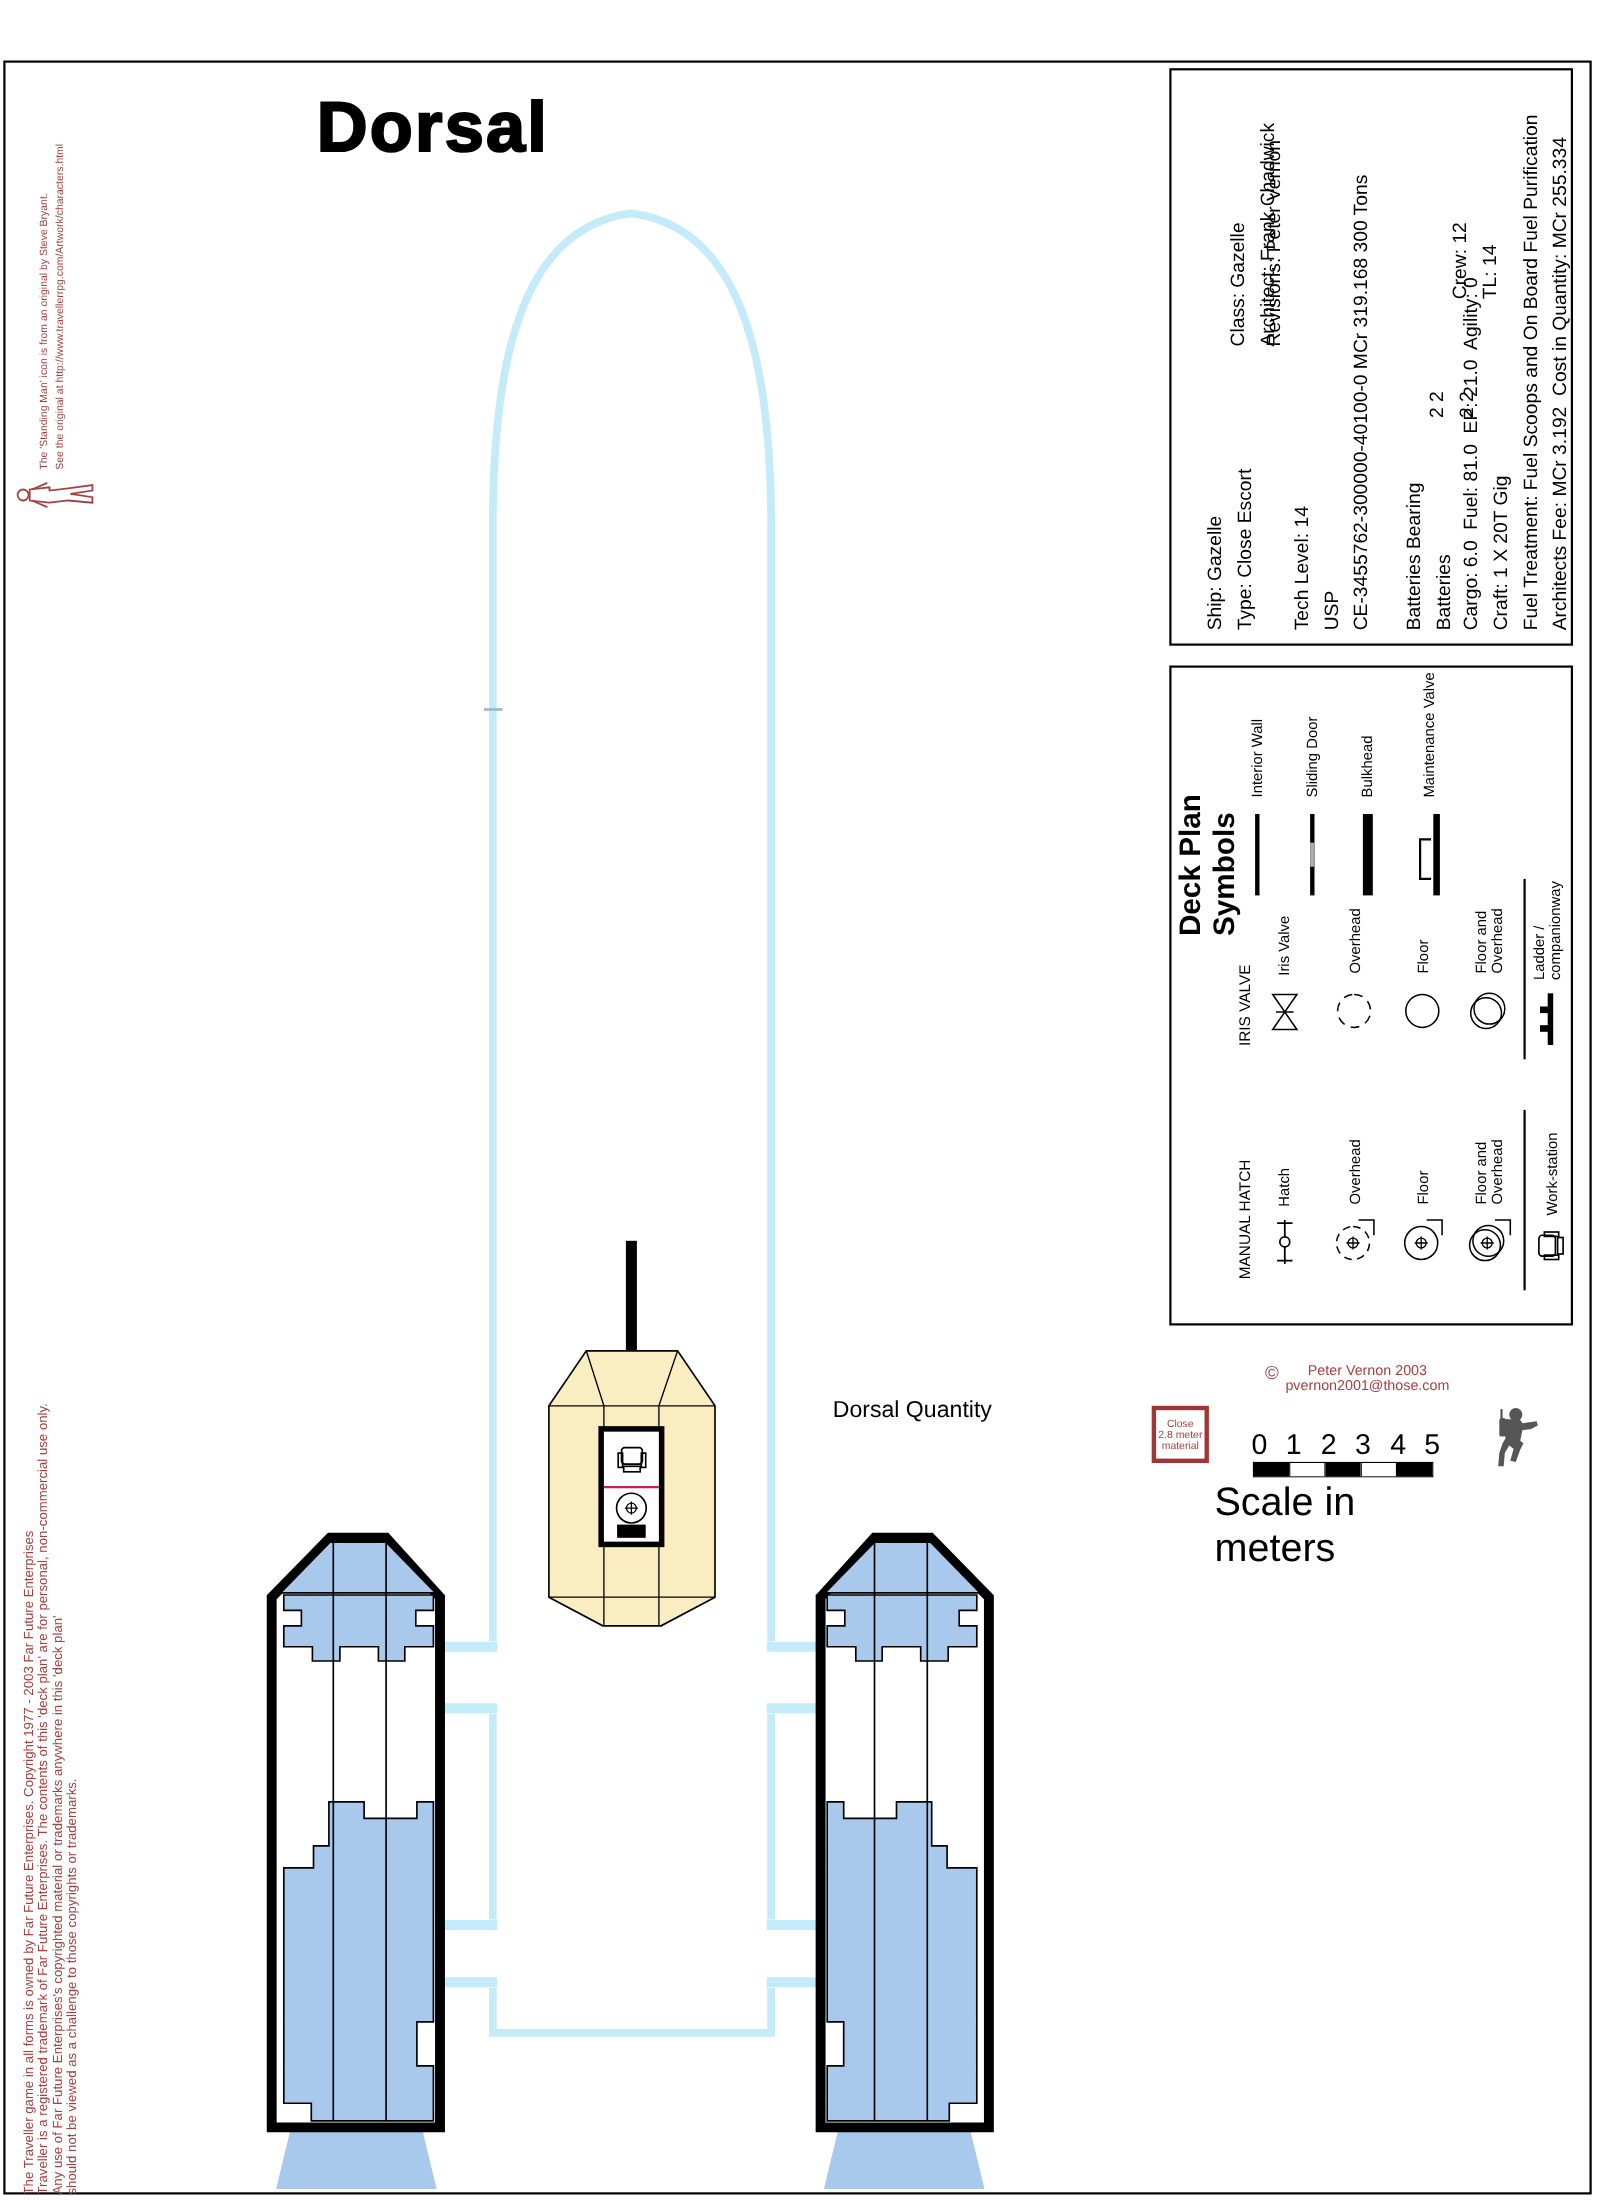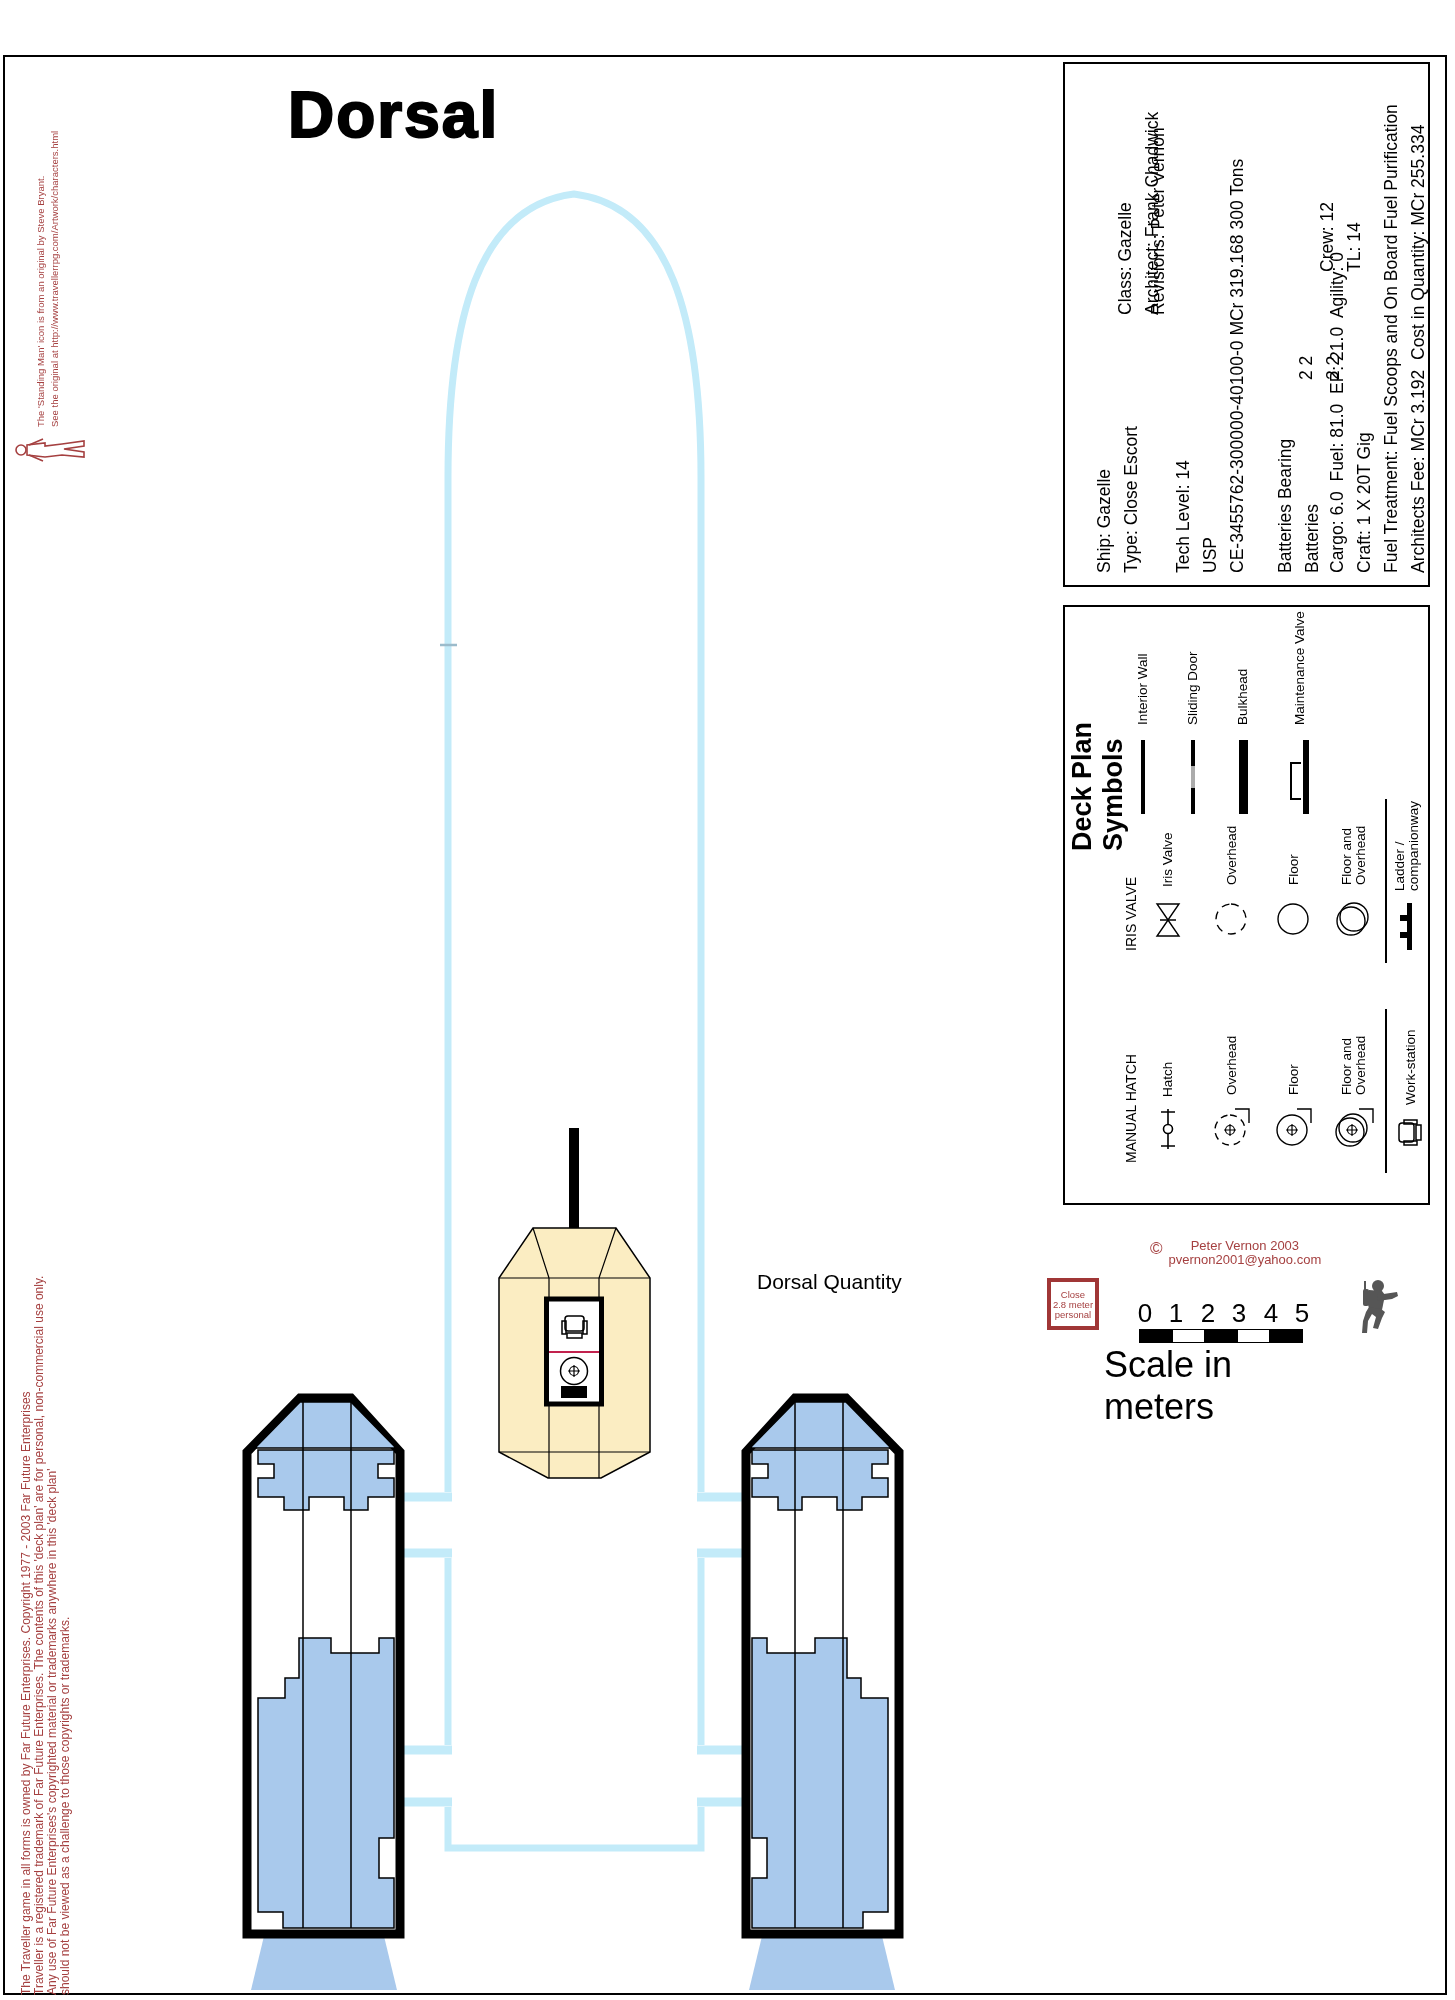--- a/index.html
+++ b/index.html
@@ -297,28 +297,28 @@
         <rect x="1" y="16" width="74" height="6" fill="#000"></rect>
         <path d="M16,14 L16,4 L52,4 L52,14" fill="none" stroke="#000" stroke-width="2"></path>
       </svg>
       <span class="sym-label">Maintenance Valve</span>
     </div>
   </div>
 
   <div class="grid-note">
     <div>Close</div>
     <div>2.8 meter</div>
-    <div>personal</div>
+    <div>material</div>
   </div>
 
   <div class="credit">
     <span class="csym">©</span>
     <span class="clines">
       <div>Peter Vernon 2003</div>
-      <div>pvernon2001@yahoo.com</div>
+      <div>pvernon2001@those.com</div>
     </span>
   </div>
 
   <div>
     <span class="tick" style="left:1145px">0</span>
     <span class="tick" style="left:1176px">1</span>
     <span class="tick" style="left:1208px">2</span>
     <span class="tick" style="left:1239px">3</span>
     <span class="tick" style="left:1271px">4</span>
     <span class="tick" style="left:1302px">5</span>

